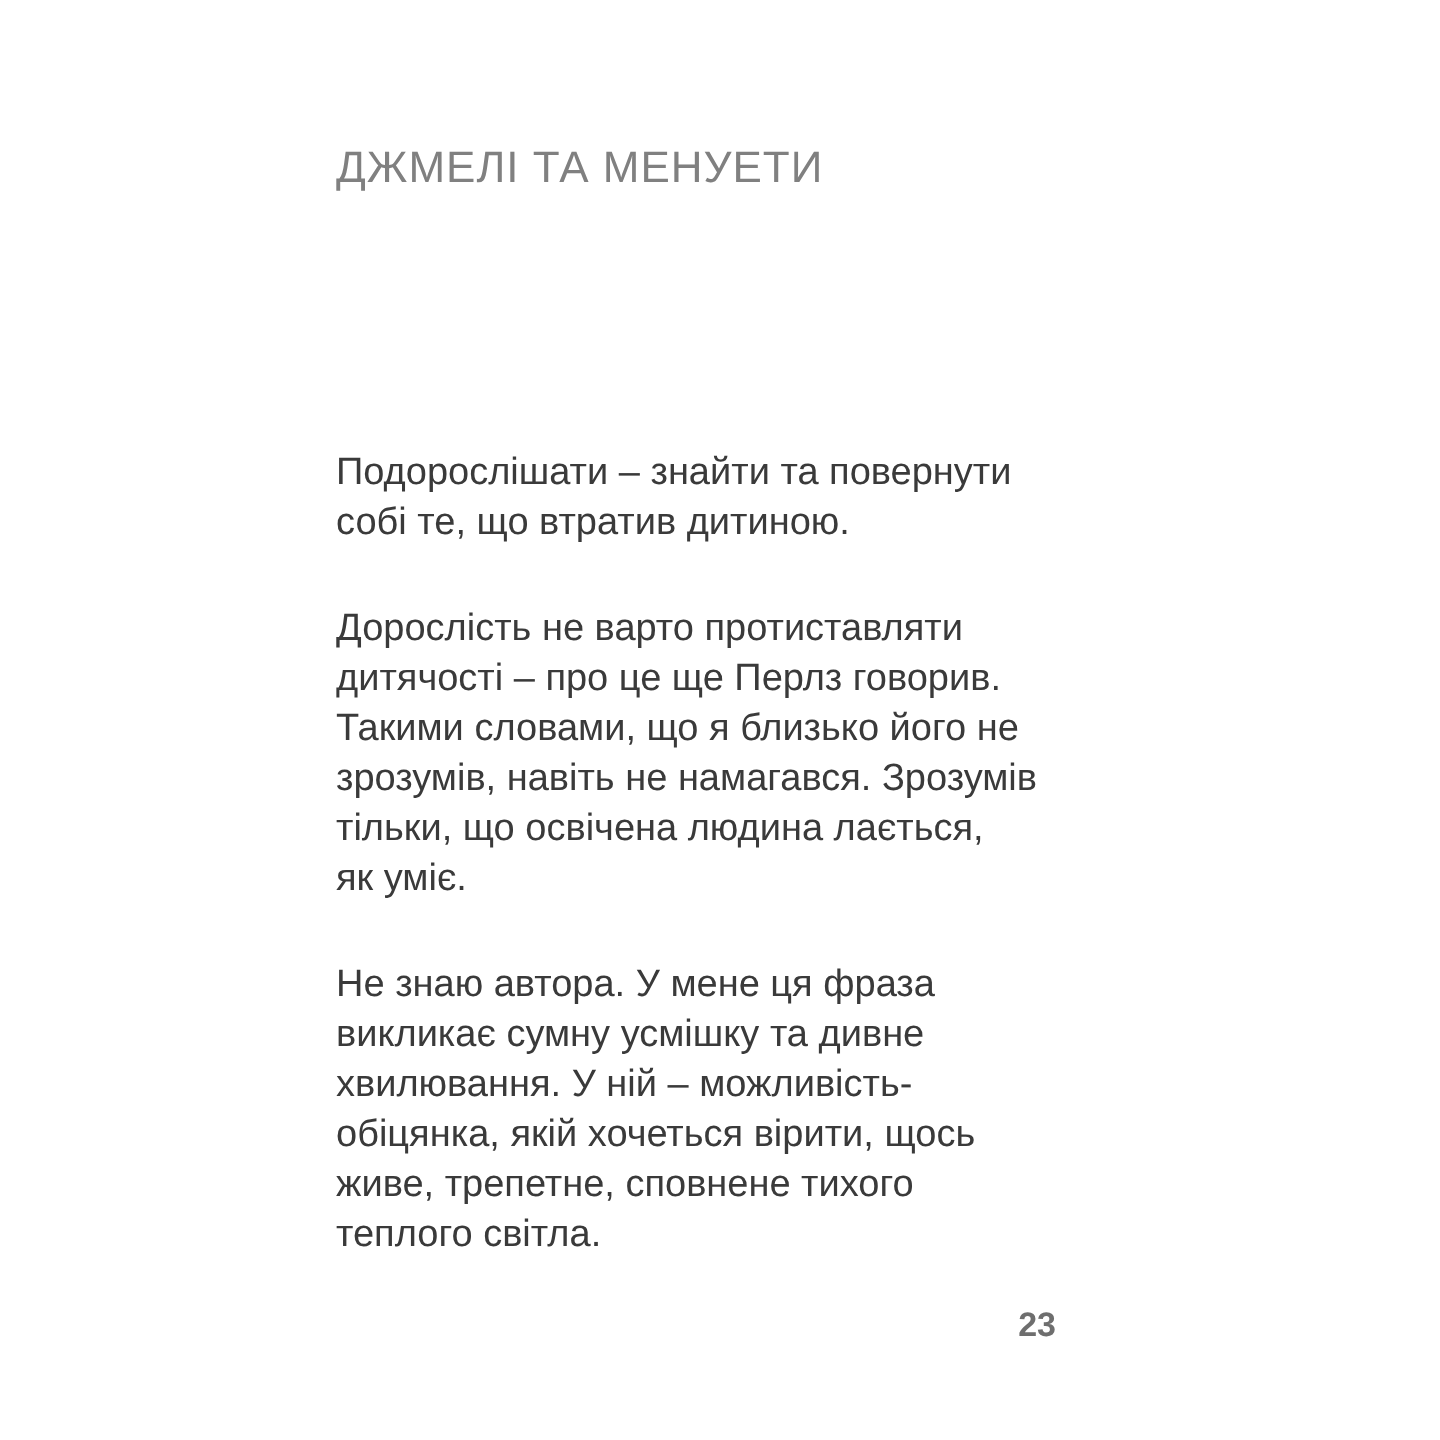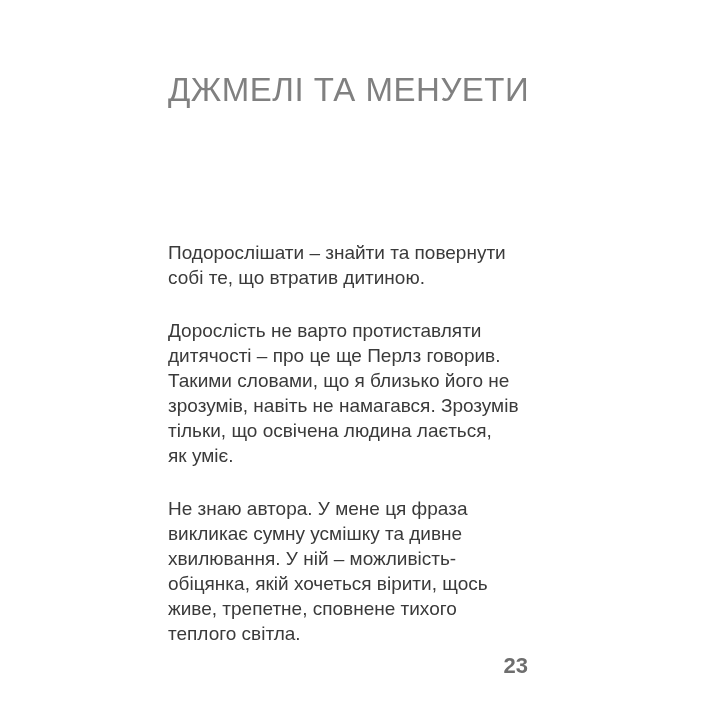--- a/index.html
+++ b/index.html
@@ -17,47 +17,47 @@
   }
   .page{
     position:relative;
     width:720px;height:720px;
     background:var(--bg);
   }
   .chapter-title{
     position:absolute;
     left:168px;top:72px;
     margin:0;
-    font-size:33px;
+    font-size:22px;
     font-weight:400;
     letter-spacing:0.5px;
     line-height:1.1;
     color:var(--title-color);
     white-space:nowrap;
   }
   .text-block{
     position:absolute;
     left:168px;top:224px;
     width:430px;
   }
   .text-block p{
-    margin:16px 0 28px 0;
+    margin:0 0 28px 0;
     font-size:19px;
     line-height:25px;
     color:var(--body-color);
     white-space:pre-line;
   }
   .page-footer{
     position:absolute;
     left:168px;top:653px;
     width:360px;
     text-align:right;
   }
   .page-number{
-    font-size:22px;
+    font-size:17px;
     font-weight:700;
     color:var(--pagenum-color);
   }
 </style>
 </head>
 <body>
 
 <div class="page">
   <h1 class="chapter-title">ДЖМЕЛІ ТА МЕНУЕТИ</h1>
 

